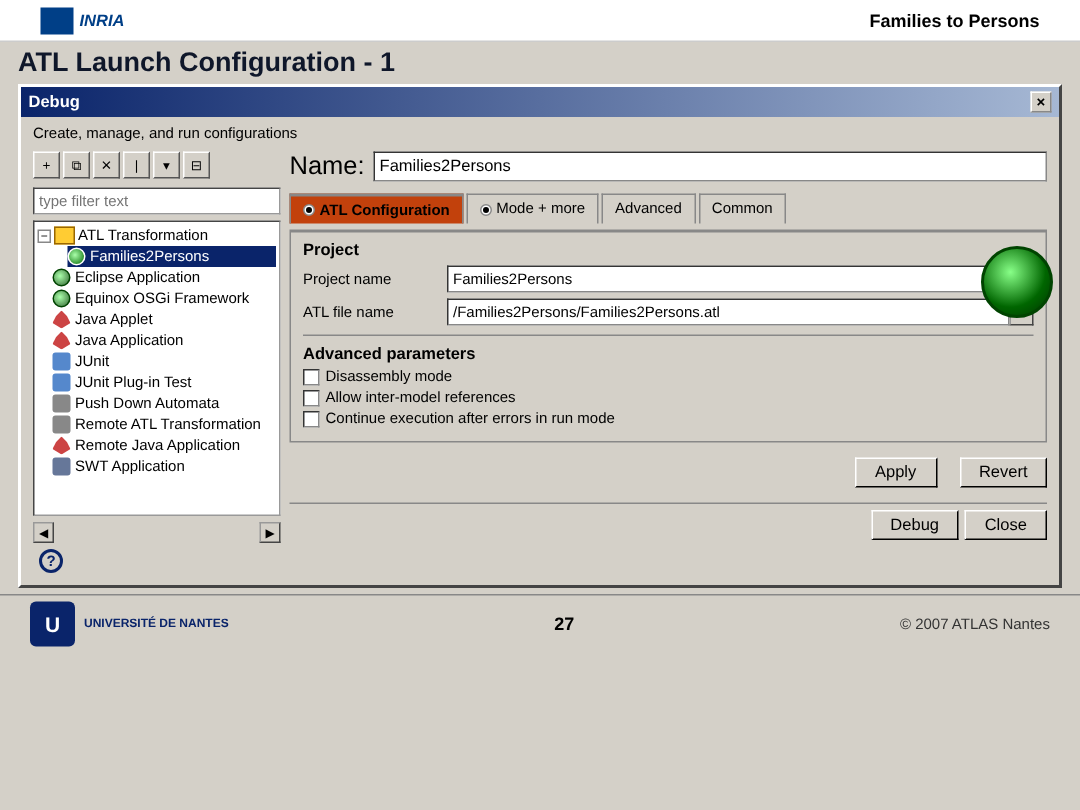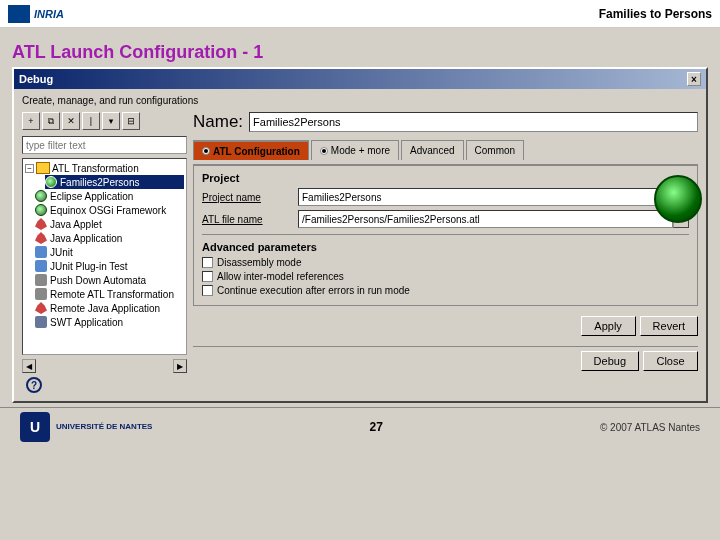--- a/index.html
+++ b/index.html
@@ -11,21 +11,21 @@
       height: 540px;
       overflow: hidden;
     }
 
     
     .top-header {
       background: #fff;
       display: flex;
       align-items: center;
       justify-content: space-between;
-      padding: 4px 8px;
+      padding: 4px 27px;
       border-bottom: 1px solid #ccc;
       height: 28px;
     }
     .inria-logo {
       display: flex;
       align-items: center;
       gap: 4px;
     }
     .inria-logo-icon {
       width: 22px;
@@ -42,24 +42,24 @@
     .top-title {
       font-size: 12px;
       font-weight: bold;
       color: #000;
       text-align: right;
     }
 
     
     .page-title-bar {
       background: #d4d0c8;
-      padding: 14px 12px 2px 12px;
+      padding: 3px 12px 2px 12px;
       font-size: 18px;
       font-weight: bold;
-      color: #a21caf;
+      color: #0f172a;
     }
 
     
     .dialog-container {
       margin: 2px 12px 2px 12px;
       background: #d4d0c8;
       border: 2px solid #888;
       border-top-color: #fff;
       border-left-color: #fff;
       border-bottom-color: #444;
@@ -318,21 +318,20 @@
       display: flex;
       align-items: center;
       gap: 6px;
       margin-bottom: 4px;
     }
     .field-label {
       width: 90px;
       font-size: 10px;
       text-align: left;
       flex-shrink: 0;
-      text-decoration: underline;
     }
     .field-input-combo {
       flex: 1;
       display: flex;
       align-items: center;
     }
     .field-input {
       flex: 1;
       height: 18px;
       font-size: 10px;
@@ -639,21 +638,21 @@
               <div class="checkbox-box"></div>
               <span>Allow inter-model references</span>
             </div>
 
             <div class="checkbox-row">
               <div class="checkbox-box"></div>
               <span>Continue execution after errors in run mode</span>
             </div>
           </div>
 
-          <div class="bottom-btns" style="justify-content:flex-end;gap:4px;margin-top:2px;">
+          <div class="bottom-btns" style="justify-content:flex-end;gap:15px;margin-top:2px;">
             <button class="btn">Apply</button>
             <button class="btn">Revert</button>
           </div>
 
           <div class="bottom-btns" style="justify-content:flex-end;gap:4px;border-top:1px solid #888;padding-top:4px;">
             <button class="btn">Debug</button>
             <button class="btn">Close</button>
           </div>
         </div>
       </div>

